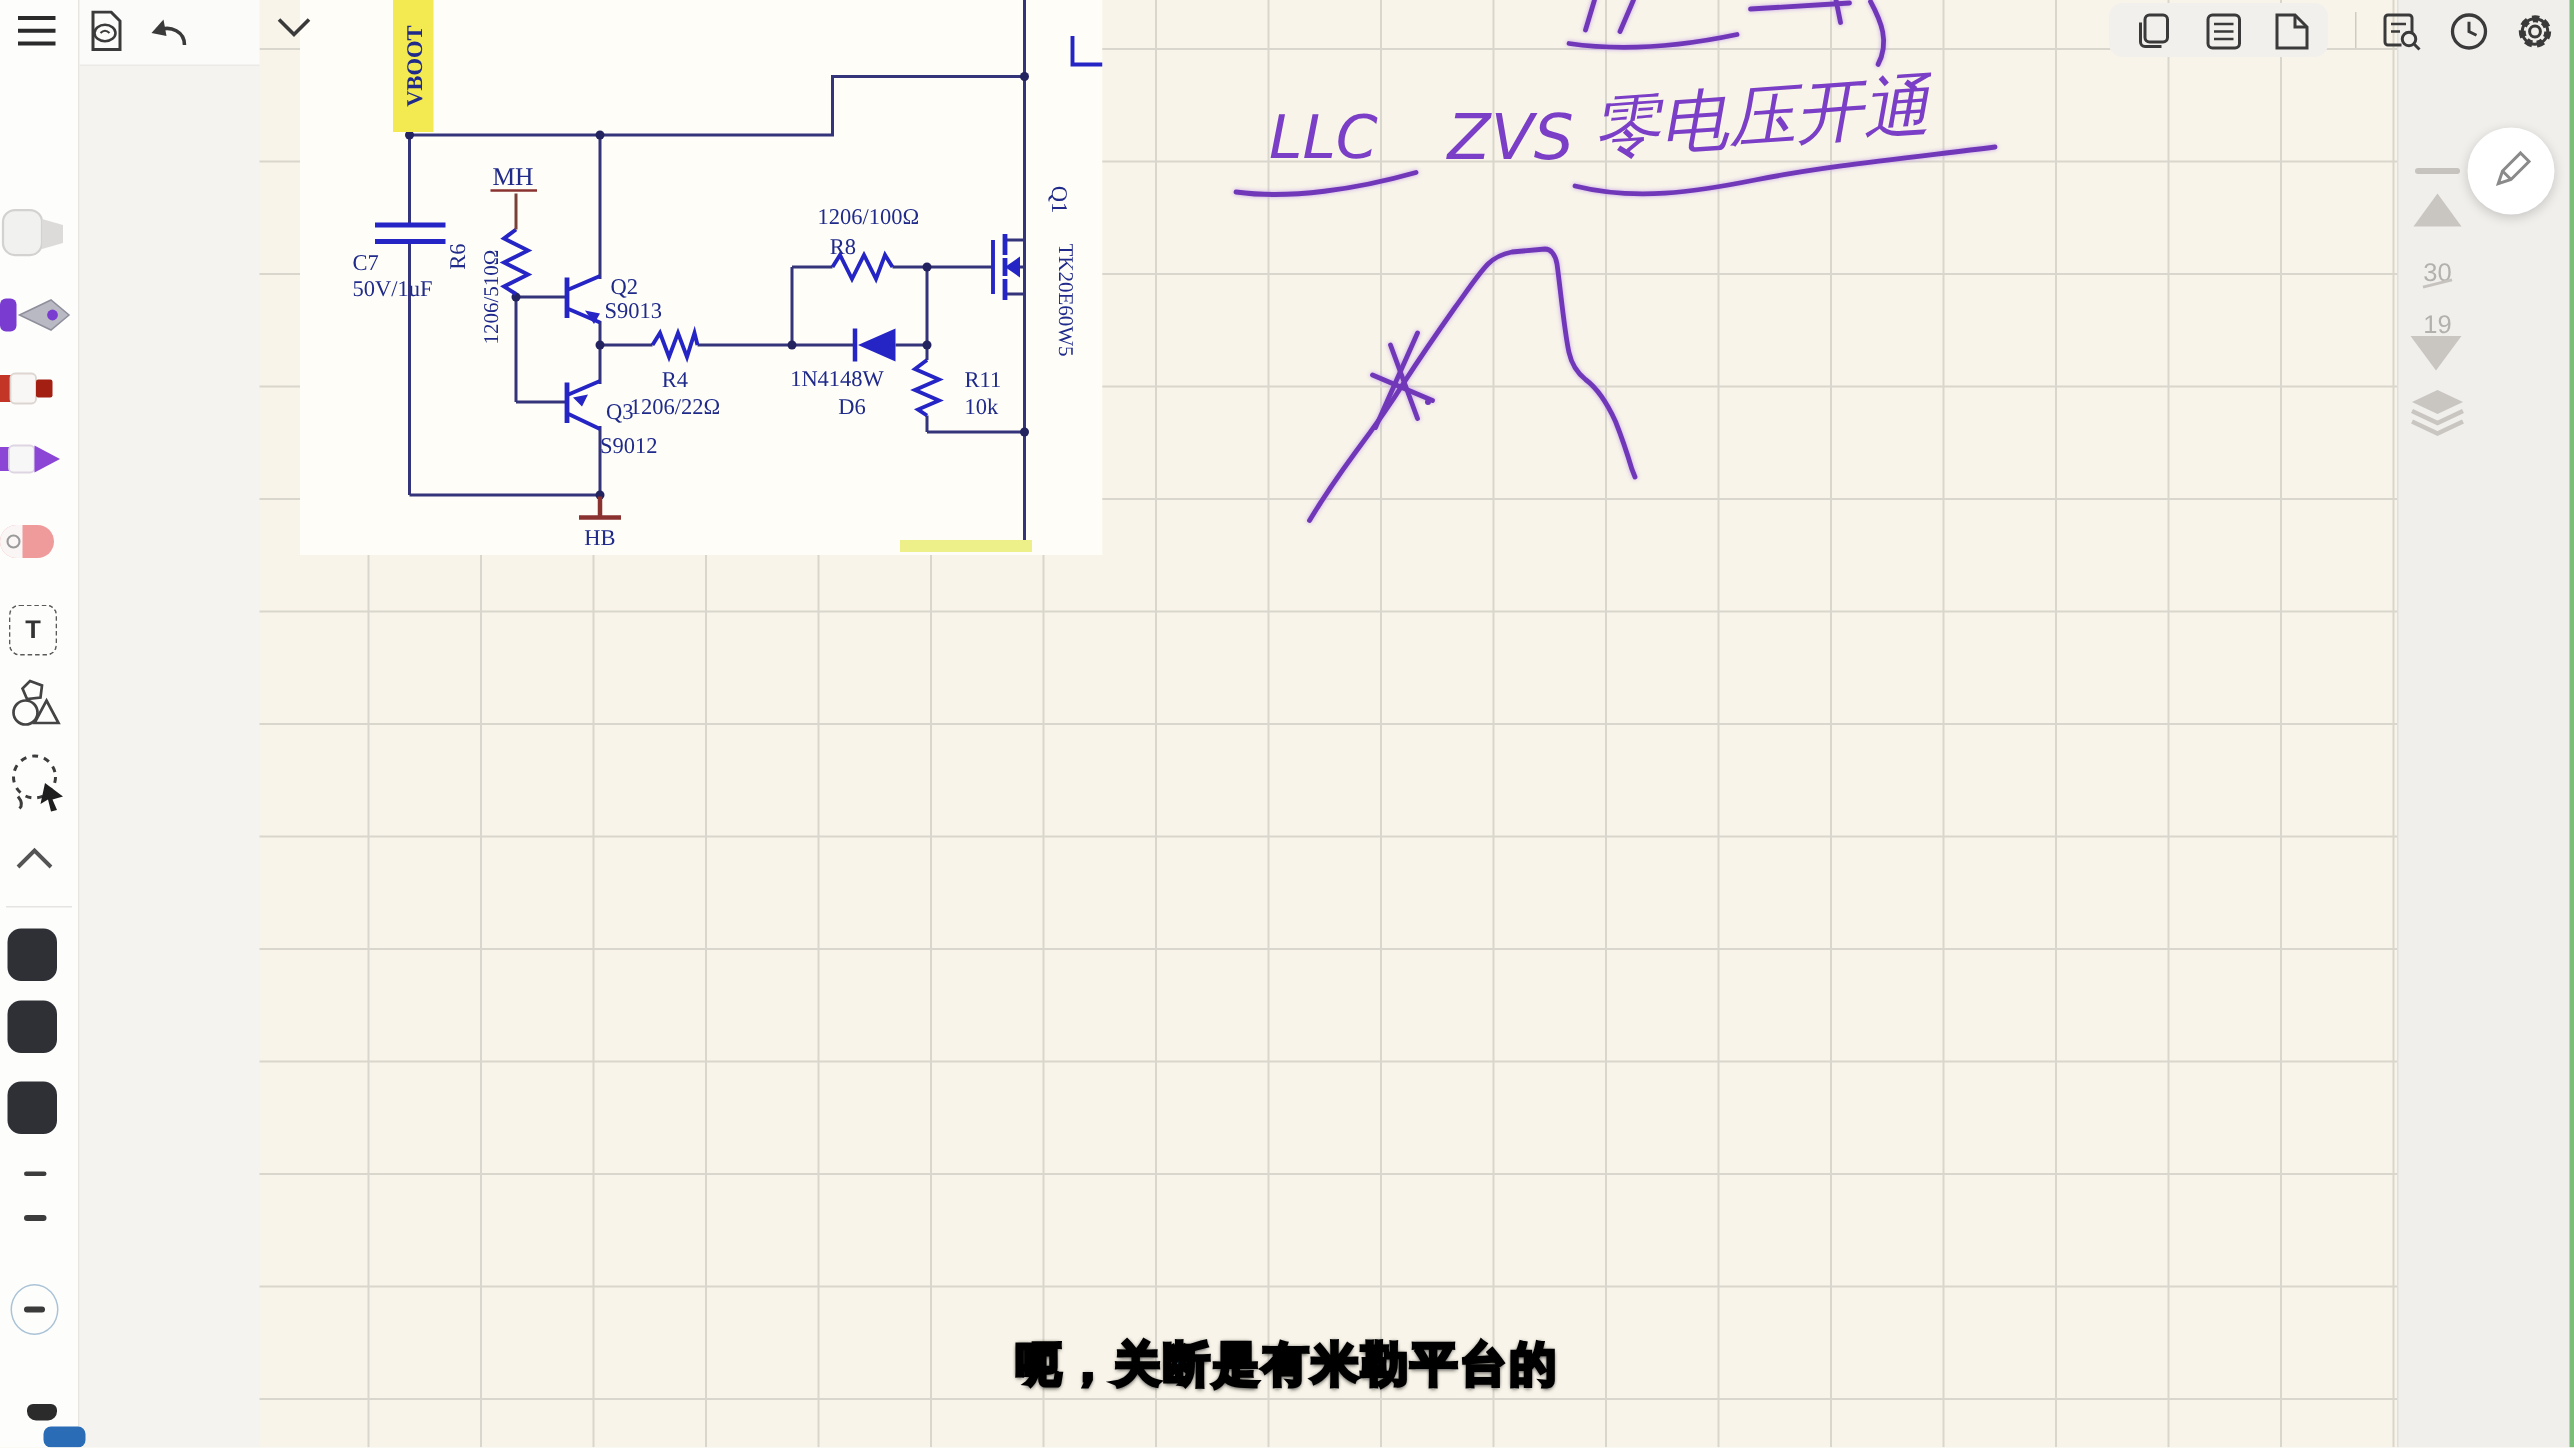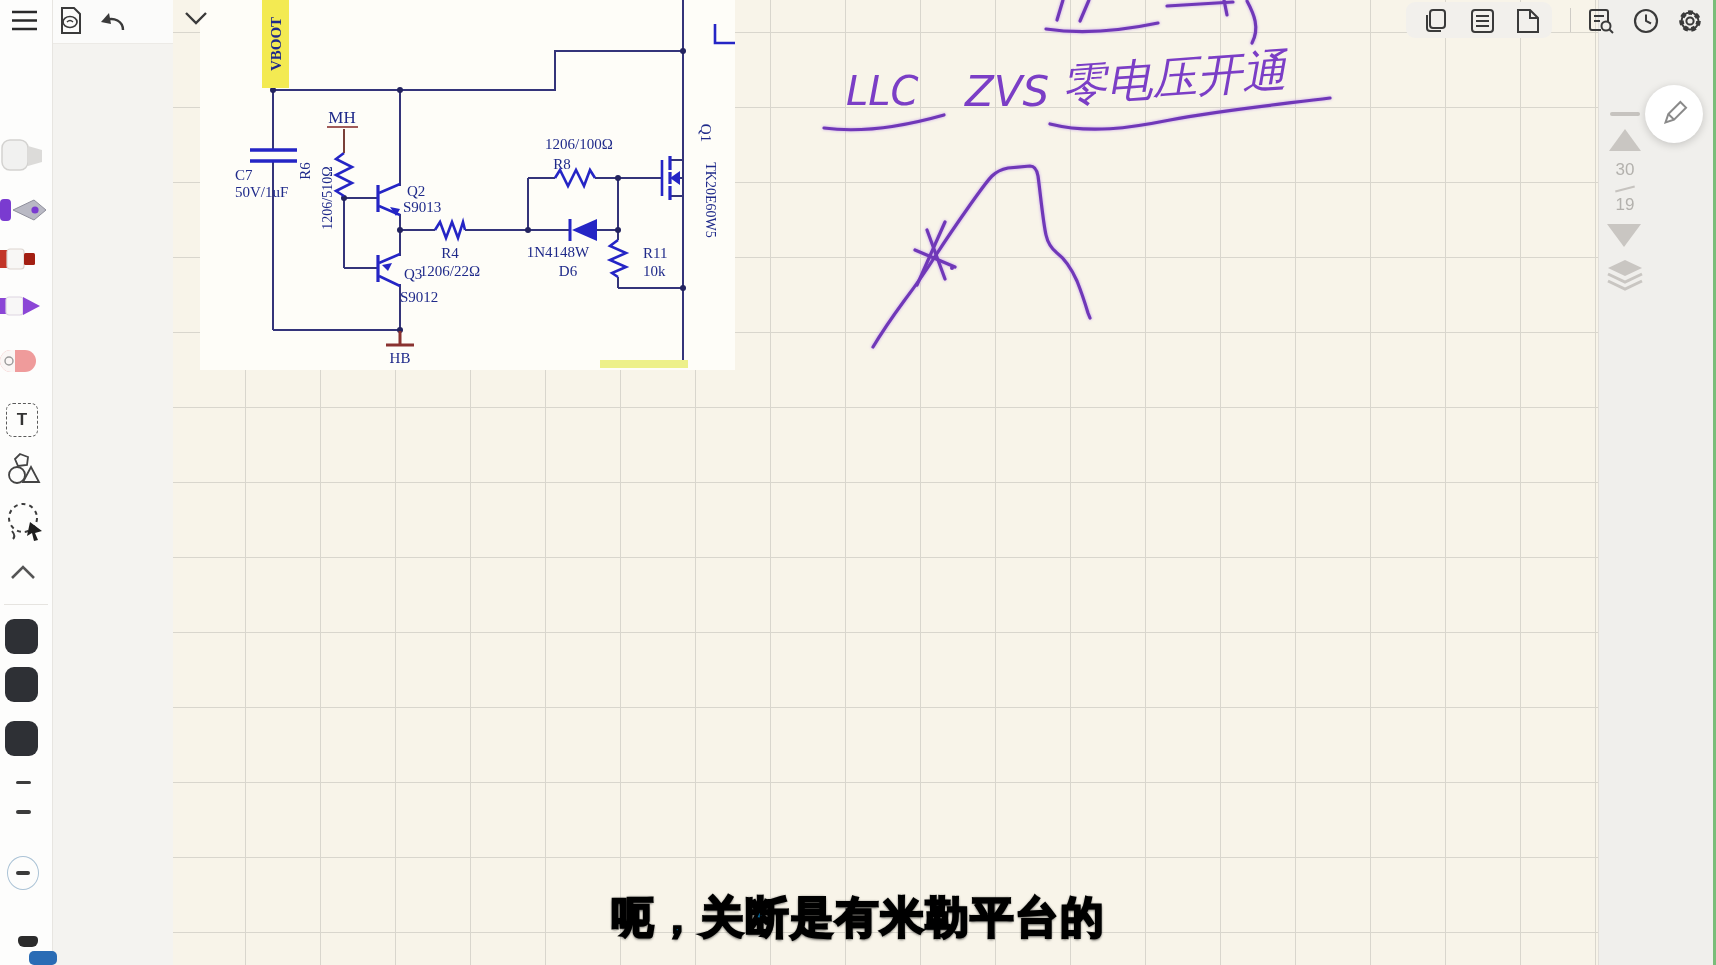--- a/index.html
+++ b/index.html
@@ -34,33 +34,33 @@
   
   .rpanel{position:absolute;left:1598px;top:0;width:118px;height:965px;background:#f0efec;
     border-left:1px solid #e2dfda;z-index:3;}
   .greenedge{position:absolute;left:1713px;top:0;width:3px;height:965px;background:#79bd79;z-index:7;}
   .navdash{position:absolute;left:1610px;top:112px;width:30px;height:4px;border-radius:2px;background:#c6c3bf;z-index:5;}
   .tri-up{position:absolute;left:1609px;top:129px;width:0;height:0;z-index:5;
     border-left:16px solid transparent;border-right:16px solid transparent;border-bottom:22px solid #c9c6c2;}
   .tri-down{position:absolute;left:1607px;top:224px;width:0;height:0;z-index:5;
     border-left:17px solid transparent;border-right:17px solid transparent;border-top:23px solid #c9c6c2;}
   .pagenum{position:absolute;left:1600px;width:50px;text-align:center;color:#b3b1ad;
-    font-size:17px;z-index:5;}
+    font-size:17px;z-index:5;margin-top:12px;}
   .pageslash{position:absolute;left:1615px;top:188px;width:20px;height:2px;background:#c6c3bf;
     transform:rotate(-14deg);z-index:5;}
   .fab{position:absolute;left:1645px;top:85px;width:58px;height:58px;border-radius:50%;background:#fff;
     box-shadow:0 2px 8px rgba(0,0,0,.18);z-index:6;display:flex;align-items:center;justify-content:center;}
   
   .schem{position:absolute;left:200px;top:0;z-index:2;}
   .anno{position:absolute;left:0;top:0;z-index:3;pointer-events:none;}
   .hand{font-family:"DejaVu Sans",sans-serif;font-style:italic;fill:#7b3ec6;}
   .schemtext{font-family:"Liberation Serif",serif;fill:#1f2a8a;}
   
   .subtitle{position:absolute;left:0;top:889px;width:1716px;text-align:center;z-index:8;
-    font-size:43px;font-weight:900;letter-spacing:2px;color:#0369a1;
+    font-size:31px;font-weight:900;letter-spacing:2px;color:#0369a1;
     -webkit-text-stroke:2.4px #000;text-shadow:0 0 3px #000,0 2px 3px rgba(0,0,0,.55);}
 </style>
 </head>
 <body>
 
 <div class="stage">
 
   <div class="paper"></div>
 
   <svg class="schem" width="535" height="370" viewBox="0 0 535 370">

